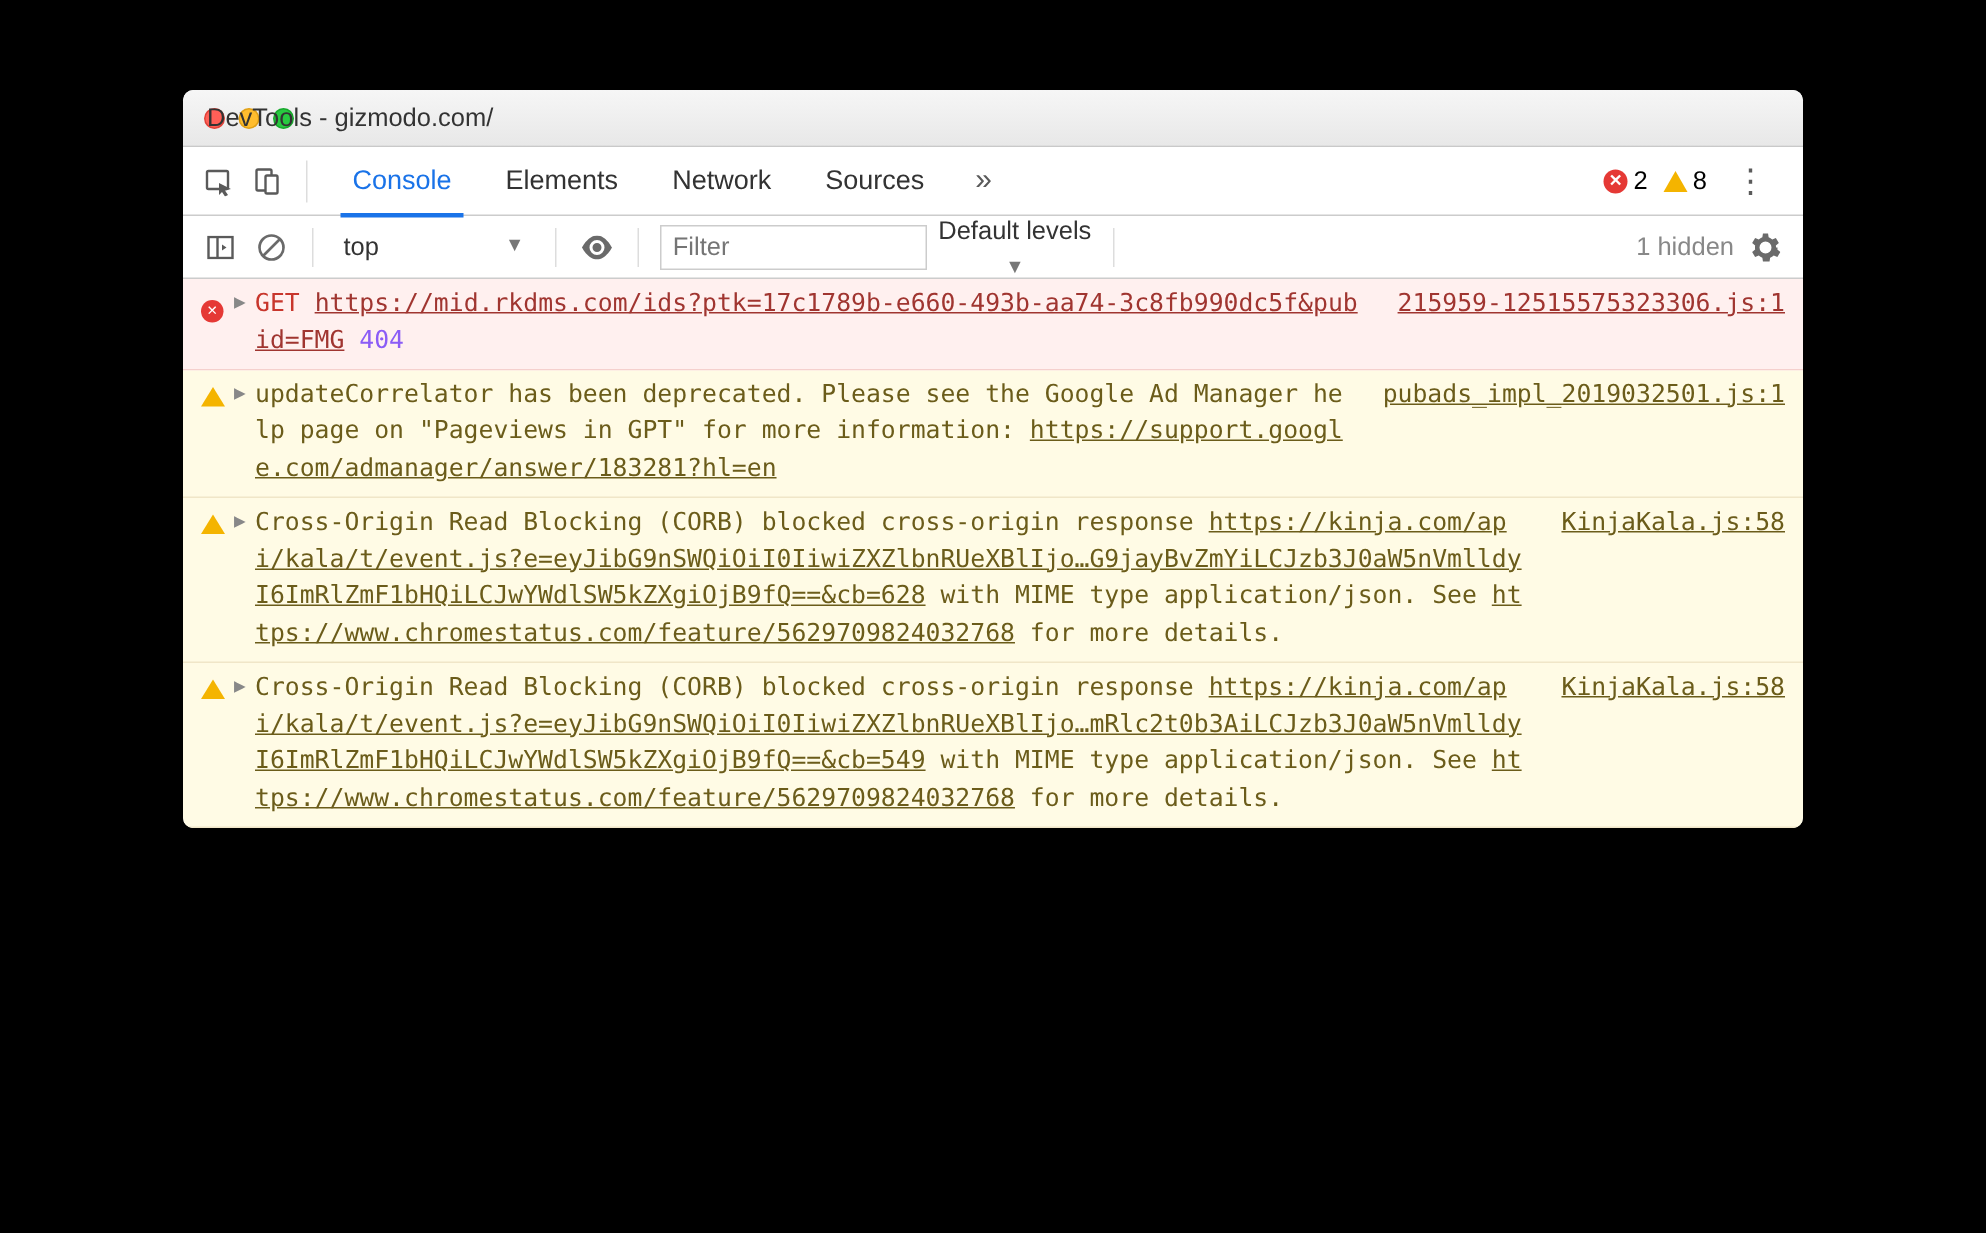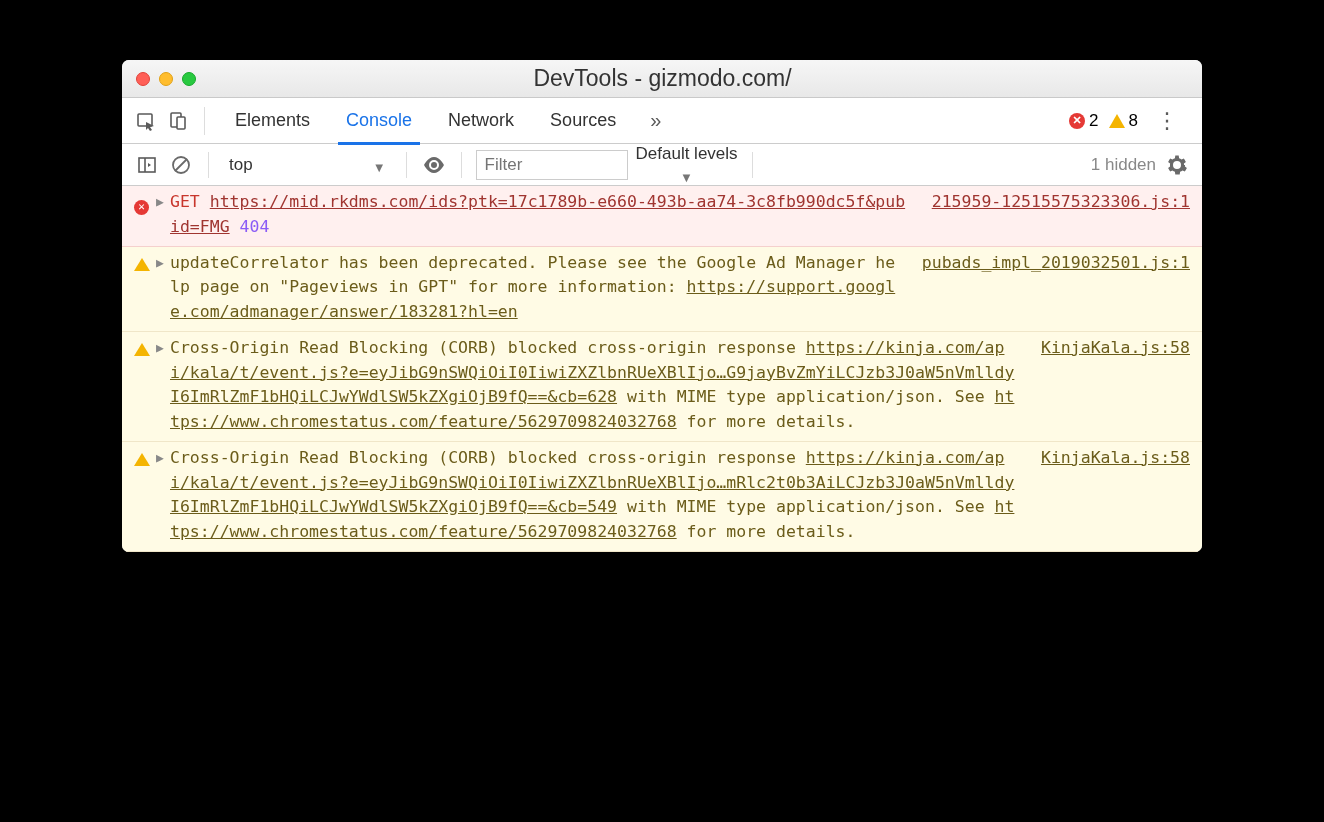--- a/index.html
+++ b/index.html
@@ -32,23 +32,22 @@
       display: flex;
       gap: 9px;
       padding-left: 14px;
     }
     .light { width: 14px; height: 14px; border-radius: 50%; }
     .light.red { background: #ff5f57; border: 0.5px solid #e14239; }
     .light.yellow { background: #ffbd2e; border: 0.5px solid #e1a116; }
     .light.green { background: #28c940; border: 0.5px solid #17a92c; }
     .title {
       position: absolute;
-      left: 1px; right: 0;
-      text-align: center;
-      font-size: 23px;
+      left: 16px; right: 0;
+      font-size: 17px;
       color: #333;
       pointer-events: none;
     }
     .tabbar {
       height: 46px;
       border-bottom: 1px solid #ccc;
       display: flex;
       align-items: center;
       padding: 0 10px;
       gap: 4px;
@@ -111,33 +110,33 @@
       font-size: 17px;
       color: #555;
     }
     .fb-icon {
       width: 26px; height: 26px;
       display: flex; align-items: center; justify-content: center;
       cursor: pointer;
     }
     .fb-sep { width: 1px; height: 26px; background: #ddd; margin: 0 6px;}
     .ctx-select {
-      display: flex; align-items: flex-end; gap: 120px;
+      display: flex; align-items: flex-start; gap: 84px;
       border: none;
       padding: 2px 6px;
       cursor: pointer;
       color: #333;
     }
     .ctx-select .chev { color: #777; font-size: 13px;}
     .eye { color: #6a6a6a; }
     .filter-input {
       border: 1px solid #ccc;
       padding: 4px 8px;
       font-size: 17px;
-      width: 152px;
+      width: 178px;
       outline: none;
     }
     .levels { display: flex; align-items: center; gap: 6px; cursor:pointer; color:#333;flex-direction:column;}
     .levels .chev { color:#777; font-size:13px;}
     .hidden-count { color: #888; margin-left: auto; }
     .gear { color: #6a6a6a; cursor:pointer; }
     .messages {
       font-family: Menlo, Consolas, monospace;
       font-size: 16.5px;
     }
@@ -219,25 +218,25 @@
       </svg>
     </div>
     <div class="tb-icon">
       <svg width="20" height="20" viewBox="0 0 20 20" fill="none" stroke="#5a5a5a" stroke-width="1.6">
         <rect x="3" y="2" width="10" height="14" rx="1"></rect>
         <rect x="9" y="6" width="8" height="12" rx="1" fill="#fff"></rect>
       </svg>
     </div>
     <div class="tb-sep"></div>
     <div class="tabs">
+      <div class="tab active">
+          <span>Console</span>
+        </div>
       <div class="tab">
           <span>Elements</span>
-        </div>
-      <div class="tab active">
-          <span>Console</span>
         </div>
       <div class="tab">
           <span>Network</span>
         </div>
       <div class="tab">
           <span>Sources</span>
         </div>
     </div>
     <div class="tb-more">»</div>
     <div class="tb-spacer"></div>

